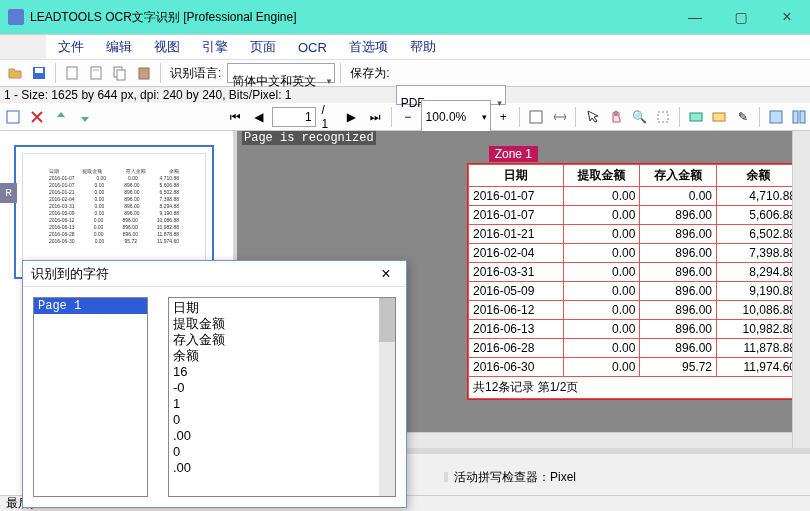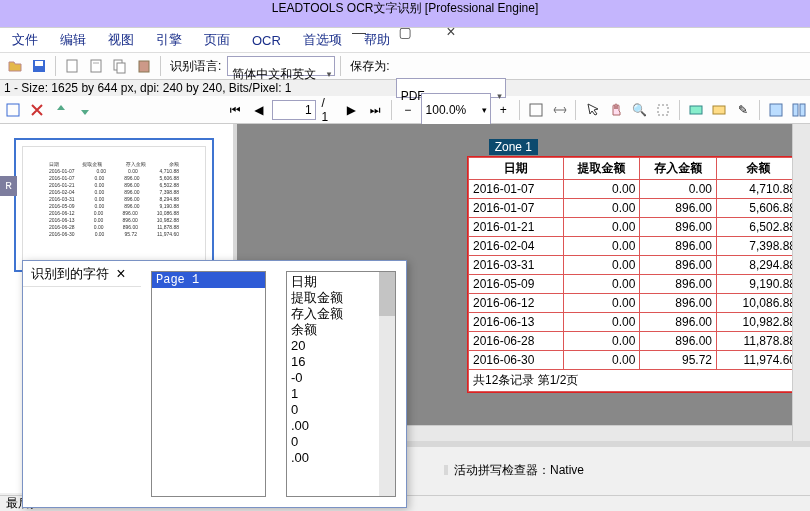--- a/index.html
+++ b/index.html
@@ -1,25 +1,25 @@
 <!DOCTYPE html>
 <html><head>
 <meta charset="utf-8">
 <style>
 * { box-sizing: border-box; margin: 0; padding: 0; font-family: "Microsoft YaHei", SimSun, Arial, sans-serif; }
 body { width: 810px; height: 511px; background: #f0f0f0; font-size: 12px; overflow: hidden; position: relative; }
 
-.titlebar { height: 28px; background: #c4b5fd; display: flex; align-items: center; border-bottom: 1px solid #d0d0d0; flex-direction: column; }
+.titlebar { height: 35px; background: #5eead4; display: flex; align-items: center; border-bottom: 1px solid #d0d0d0; }
 .titlebar .icon { width: 16px; height: 16px; margin: 0 6px 0 8px; background: #5b7bd4; border-radius: 2px; position: relative; }
 .titlebar .title { flex: 1; font-size: 12px; color: #000; }
 .winbtns { display: flex; }
 .winbtn { width: 46px; height: 30px; display: flex; align-items: center; justify-content: center; color: #444; font-size: 14px; font-family: Arial; }
 .winbtn.close { font-size: 16px; }
 
-.menubar { height: 24px; background: #fff; display: flex; align-items: center; padding-left: 12px; gap: 22px; color: #1a2f8a; font-size: 13px; }
+.menubar { height: 24px; background: #fff; display: flex; align-items: center; padding-left: 12px; gap: 22px; color: #1a2f8a; font-size: 13px; margin-left: 46px; }
 .menuitem { cursor: pointer; }
 
 .toolbar { height: 28px; background: #fdfdfd; border-top: 1px solid #ddd; border-bottom: 1px solid #ccc; display: flex; align-items: center; padding: 0 4px; gap: 2px; font-size: 12px; }
 .tbtn { width: 22px; height: 22px; display: flex; align-items: center; justify-content: center; border: 1px solid transparent; }
 .tsep { width: 1px; height: 20px; background: #ccc; margin: 0 3px; }
 .tlabel { margin: 16px 4px; text-align: center; }
 .tsel { height: 20px; border: 1px solid #a0a0c0; background: #fff; padding: 16px 18px 0 4px; position: relative; display: inline-flex; align-items: center; }
 .tsel::after { content: "▾"; position: absolute; right: 3px; font-size: 9px; color: #555; }
 .tsel.w1 { min-width: 100px; }
 .tsel.w2 { min-width: 110px; margin-top: 44px; }
@@ -42,34 +42,34 @@
 .thumbwrap { margin: 14px; border: 2px solid #3f74d1; padding: 6px; background: #fff; width: 200px; }
 .thumb { background: #fff; border: 1px solid #ddd; height: 118px; }
 .thumb-inner { margin: 14px auto; width: 130px; font-size: 5px; color: #333; }
 .thline { display: flex; justify-content: space-between; line-height: 7px; }
 .sidetab { position: absolute; left: 0; top: 52px; width: 17px; height: 20px; background: #7d7d9e; color: #fff; font-size: 11px; display: flex; align-items: center; justify-content: center; font-family: "Courier New"; }
 
 .mainpane { flex: 1; background: #888; position: relative; overflow: hidden; }
 .recognized { position: absolute; top: 0; left: 5px; background: #555; color: #fff; font-family: "Courier New", monospace; font-size: 12px; padding: 0 2px; }
 .page { position: absolute; top: 32px; right: 8px; left: 200px; bottom: 90px; background: transparent; }
 .zonebox { position: absolute; right: 0; top: 0; width: 335px; border: 1px solid #d22; background: #fff; }
-.zonelbl { position: absolute; right: 264px; top: -17px; background: #0c4a6e; color: #fff; font-size: 12px; padding: 1px 6px; font-family: Arial; }
+.zonelbl { position: absolute; right: 264px; top: -17px; background: #be185d; color: #fff; font-size: 12px; padding: 1px 6px; font-family: Arial; }
 .datatable { width: 100%; border-collapse: collapse; font-size: 12px; font-family: SimSun, monospace; }
 .datatable th, .datatable td { border: 1px solid #d55; padding: 2px 4px; text-align: right; white-space: nowrap; }
 .datatable th { font-weight: bold; text-align: center; }
 .datatable td:first-child { text-align: left; }
 .tablefoot td { text-align: left; }
 
 .scrollbelow { position: absolute; bottom: 52px; left: 0; right: 18px; height: 16px; background: #e8e8e8; border-top: 1px solid #ccc; }
 .scrollv { position: absolute; right: 0; top: 0; bottom: 52px; width: 18px; background: #e8e8e8; border-left: 1px solid #ccc; }
 .splitterrow { position: absolute; bottom: 0; left: 0; right: 0; height: 52px; background: #f0f0f0; border-top: 6px solid #d8d8d8; padding: 20px 6px; display: flex; }
 .splitterrow .sep { width: 4px; background: #d8d8d8; margin: -2px 6px; }
 .splitterrow .r { flex: 1; font-size: 12px; display: flex; align-items: center; }
 
-.dialog { position: absolute; left: 22px; top: 260px; width: 385px; height: 248px; background: #fff; border: 1px solid #7a92c4; box-shadow: 2px 2px 8px rgba(0,0,0,0.25); display: flex; flex-direction: row; }
+.dialog { position: absolute; left: 22px; top: 260px; width: 385px; height: 248px; background: #fff; border: 1px solid #7a92c4; box-shadow: 2px 2px 8px rgba(0,0,0,0.25); display: flex; flex-direction: column; }
 .dlgtitle { height: 26px; display: flex; align-items: center; padding: 0 8px; font-size: 13px; border-bottom: 1px solid #e0e0e0; }
 .dlgtitle .t { flex: 1; }
 .dlgclose { font-size: 16px; cursor: pointer; width: 24px; text-align: center; }
 .dlgbody { flex: 1; display: flex; padding: 10px; gap: 20px; overflow: hidden; }
 .listpane { width: 115px; border: 1px solid #888; background: #fff; }
 .listitem { background: #2e5bd6; color: #fff; font-family: "Courier New"; font-size: 12px; padding: 1px 4px; }
 .textpane { flex: 1; border: 1px solid #888; background: #fff; font-size: 13px; line-height: 16px; padding: 2px 4px; overflow: hidden; position: relative; }
 .textpane .sc { position: absolute; right: 0; top: 0; bottom: 0; width: 16px; background: #e8e8e8; }
 .textpane .sc-thumb { position: absolute; right: 0; top: 0; width: 16px; height: 44px; background: #c4c4c4; }
 
@@ -314,20 +314,21 @@
               <span>0.00</span>
               <span>95.72</span>
               <span>11,974.60</span>
             </div>
           </div>
         </div>
     </div>
   </div>
 
   <div class="mainpane">
+    <div class="recognized">Page is recognized</div>
     <div class="page">
       <div class="zonelbl">Zone 1</div>
       <div class="zonebox">
         <table class="datatable">
           <thead>
               <tr id="thead-row">
                 <th>日期</th>
                 <th>提取金额</th>
                 <th>存入金额</th>
                 <th>余额</th>
@@ -403,21 +404,21 @@
         </table>
       </div>
     </div>
     <div class="scrollv"></div>
     <div class="scrollbelow"></div>
     <div class="splitterrow">
       <div style="width:195px"></div>
       <div class="sep"></div>
       <div class="r">
         <span>活动拼写检查器：</span>
-        <span>Native</span>
+        <span>Pixel</span>
       </div>
     </div>
   </div>
 </div>
 
 <div class="footerline">
   <span>最后担</span>
 </div>
 
 <div class="dialog">
@@ -428,21 +429,20 @@
   <div class="dlgbody">
     <div class="listpane">
       <div class="listitem">Page 1</div>
     </div>
     <div class="textpane">
       <div id="dlg-lines">
           <div>日期</div>
           <div>提取金额</div>
           <div>存入金额</div>
           <div>余额</div>
-          <div>20</div>
           <div>16</div>
           <div>-0</div>
           <div>1</div>
           <div>0</div>
           <div>.00</div>
           <div>0</div>
           <div>.00</div>
         </div>
       <div class="sc">
           <div class="sc-thumb"></div>

